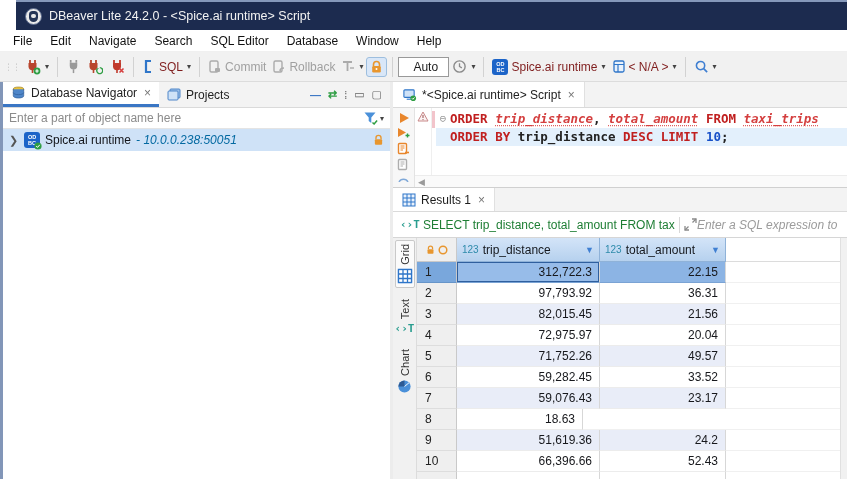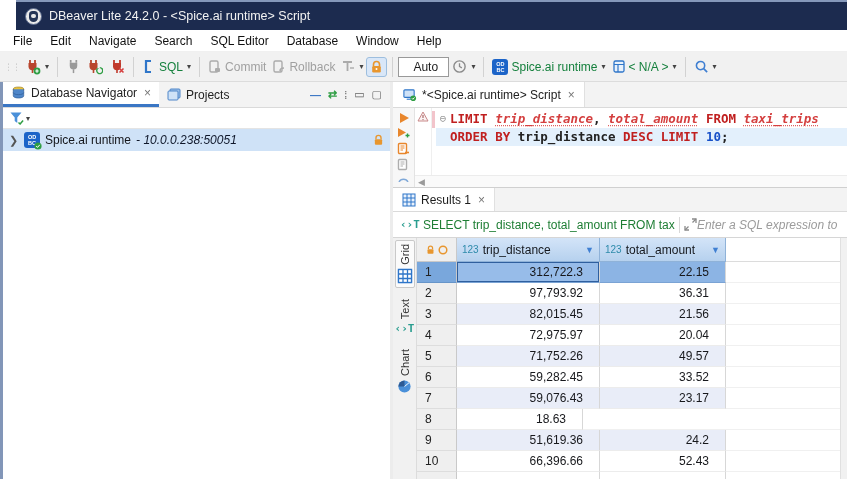--- a/index.html
+++ b/index.html
@@ -28,21 +28,21 @@
   
   .toolbar {
     position:absolute; left:0; top:52px; width:847px; height:30px; background:#f1f1f1;
     border-bottom:1px solid #dcdcdc; display:flex; align-items:center; padding-left:2px;
   }
   .grip { color:#c3c3c3; font-size:9px; letter-spacing:-1px; padding:0 2px; }
   .tb-sep { width:1px; height:20px; background:#d2d2d2; margin:0 5px; }
   .tb-btn { display:flex; align-items:center; gap:3px; padding:2px 3px; border-radius:3px; }
   .tb-btn svg { display:block; }
   .caret { font-size:8px; color:#444; padding-left:1px; }
-  .tb-label { font-size:12px; color:#15803d; }
+  .tb-label { font-size:12px; color:#7f1d1d; }
   .tb-disabled .tb-label { color:#a0a0a0; }
   .lock-toggle { background:#d9e7f8; border:1px solid #9dbede; border-radius:3px; padding:2px 3px; }
   .combo { background:#fff; border:1px solid #999; width:51px; height:20px; display:flex; align-items:center; padding-left:14px; font-size:12px; }
   .odbc-badge { width:16px; height:16px; border-radius:3px; background:#1c64c8; color:#fff; font-size:5.5px; font-weight:bold;
     display:flex; flex-direction:column; align-items:center; justify-content:center; line-height:6px; }
   
   .main { position:absolute; left:0; top:82px; width:847px; height:397px; display:flex; border-left:3px solid #8296b8; }
   .left-panel { width:387px; background:#fff; display:flex; flex-direction:column; }
   .split { width:3px; background:#ececec; }
   .right-panel { flex:1; display:flex; flex-direction:column; background:#84cc16; min-width:0; }
@@ -55,21 +55,21 @@
   .mini-icons { display:flex; align-items:center; gap:7px; padding-right:8px; }
   .mini { font-size:11px; color:#666; }
   .mini.blue { color:#3a76c4; font-weight:bold; }
   .mini.green { color:#2f9e44; font-weight:bold; }
   .nav-filter { height:21px; border-bottom:1px solid #e4e4e4; display:flex; align-items:center; padding:0 6px; }
   .nav-filter input { flex:1; border:0; outline:0; font-size:12px; font-family:"Liberation Sans",sans-serif; color:#333; background:transparent; }
   .nav-filter input::placeholder { color:#8b8b8b; }
   .tree-row { height:22px; background:#cfe2f7; display:flex; align-items:center; gap:5px; padding:0 6px; }
   .tree-chevron { color:#555; font-size:11px; width:10px; }
   .tree-name { color:#14151a; }
-  .tree-addr { color:#0f172a; font-style:italic; }
+  .tree-addr { color:#0369a1; font-style:italic; }
   .tree-spacer { flex:1; }
   
   .ed-tabs { height:26px; background:#f3f3f3; border-bottom:1px solid #dadada; display:flex; }
   .ed-tab { display:flex; align-items:center; gap:5px; padding:0 9px; background:#fff; border-right:1px solid #e0e0e0; font-size:12px; color:#222; }
   .editor { height:80px; display:flex; position:relative; border-bottom:1px solid #d0d0d0; background:#fff; }
   .runbar { width:22px; background:#f7f7f7; border-right:1px solid #e3e3e3; display:flex; flex-direction:column; align-items:center; gap:3px; padding-top:4px; }
   .ruler { width:17px; background:#fff; border-right:1px solid #efefef; padding-top:3px; text-align:center; }
   .changebar { width:4px; }
   .change-chip { width:3px; height:17px; background:#f2c4cb; margin-top:3px; }
   .code { flex:1; font-family:"DejaVu Sans Mono", monospace; font-size:12.5px; font-weight:600; line-height:18px; padding-top:2px; min-width:0; }
@@ -106,21 +106,21 @@
     display:flex; align-items:center; padding:0 5px; gap:4px; }
   .g-hcell .dtype { color:#2e8bab; font-size:10px; }
   .g-hcell .cname { color:#15181d; font-size:12px; flex:1; }
   .g-hcell .fdrop { color:#3f7fd2; font-size:9px; }
   .g-hfill { flex:1; border-bottom:1px solid #dcdcdc; background:#fff; }
   .col-1 { width:143px; } .col-2 { width:126px; }
   .g-row { display:flex; height:21px; }
   .g-num { width:40px; background:#efefef; border-right:1px solid #c9c9c9; border-bottom:1px solid #dddddd;
     padding-left:8px; display:flex; align-items:center; font-size:12px; color:#222; }
   .g-cell { border-right:1px solid #d7d7d7; border-bottom:1px solid #ececec; display:flex; align-items:center;
-    justify-content:flex-end; padding-right:16px; font-size:12px; color:#17181c; }
+    justify-content:flex-end; padding-right:7px; font-size:12px; color:#17181c; }
   .g-fill { flex:1; border-bottom:1px solid #f0f0f0; background:#fff; }
   .g-row.stripe .g-cell { background:#e9edf8; }
   .g-row.sel .g-num { background:#79a7dc; border-bottom-color:#6795c9; }
   .g-row.sel .g-cell { background:#8cb4e4; border-bottom-color:#7aa3d4; }
   .g-row.sel .g-cell.first { box-shadow:inset 0 0 0 1px #2f5f9e; background:#97bce9; }
   .vscroll { position:absolute; right:0; top:0; bottom:0; width:7px; background:#f1f1f1; border-left:1px solid #e0e0e0; }
 </style>
 </head>
 <body>
 
@@ -280,20 +280,21 @@
         <span class="nav-tab-spacer"></span>
         <span class="mini-icons">
           <span class="mini blue">—</span>
           <span class="mini green">⇄</span>
           <span class="mini">⁞</span>
           <span class="mini">▭</span>
           <span class="mini">▢</span>
         </span>
       </div>
       <div class="nav-filter">
+        <input value="" placeholder="Enter a part of object name here" style="">
         <svg width="16" height="14" viewBox="0 0 16 14">
             <path d="M1.5 1.5h11L8.3 6.5v5.5L5.7 10V6.5z" fill="#4a90d9"></path>
             <path d="M9.5 11.5l1.6 1.5 3-3.4" stroke="#2f9e44" stroke-width="1.5" fill="none"></path>
           </svg>
         <span class="caret">▾</span>
       </div>
       <div class="tree-row">
         <span class="tree-chevron">❯</span>
         <span class="odbc-badge" style="position:relative;">
             <span>OD</span>
@@ -355,21 +356,21 @@
           <svg width="12" height="11" viewBox="0 0 12 11">
               <path d="M6 1l5 9H1z" fill="#fbf3f3" stroke="#c98989" stroke-width="1"></path>
               <path d="M6 4v3" stroke="#a96b6b" stroke-width="1.2"></path>
               <circle cx="6" cy="8.6" r="0.7" fill="#a96b6b"></circle>
             </svg>
         </div>
         <div class="changebar">
             <div class="change-chip"></div>
           </div>
         <div class="code">
-          <div class="code-line"><span class="fold">⊖</span><span><span class="tok-kw">LIMIT </span><span class="tok-err">trip_distance</span><span class="tok-pl">, </span><span class="tok-err">total_amount</span><span class="tok-pl"> </span><span class="tok-kw">FROM </span><span class="tok-err">taxi_trips</span></span></div>
+          <div class="code-line"><span class="fold">⊖</span><span><span class="tok-kw">ORDER </span><span class="tok-err">trip_distance</span><span class="tok-pl">, </span><span class="tok-err">total_amount</span><span class="tok-pl"> </span><span class="tok-kw">FROM </span><span class="tok-err">taxi_trips</span></span></div>
           <div class="code-line current"><span class="fold empty">⊖</span><span><span class="tok-kw">ORDER BY </span><span class="tok-pl">trip_distance </span><span class="tok-kw">DESC LIMIT </span><span class="tok-num">10</span><span class="tok-pl">;</span></span></div>
         </div>
         <div class="hscroll">
             <span class="arr">◀</span>
           </div>
       </div>
 
       <div class="results">
         <div class="res-tabs">
           <span class="res-tab">

